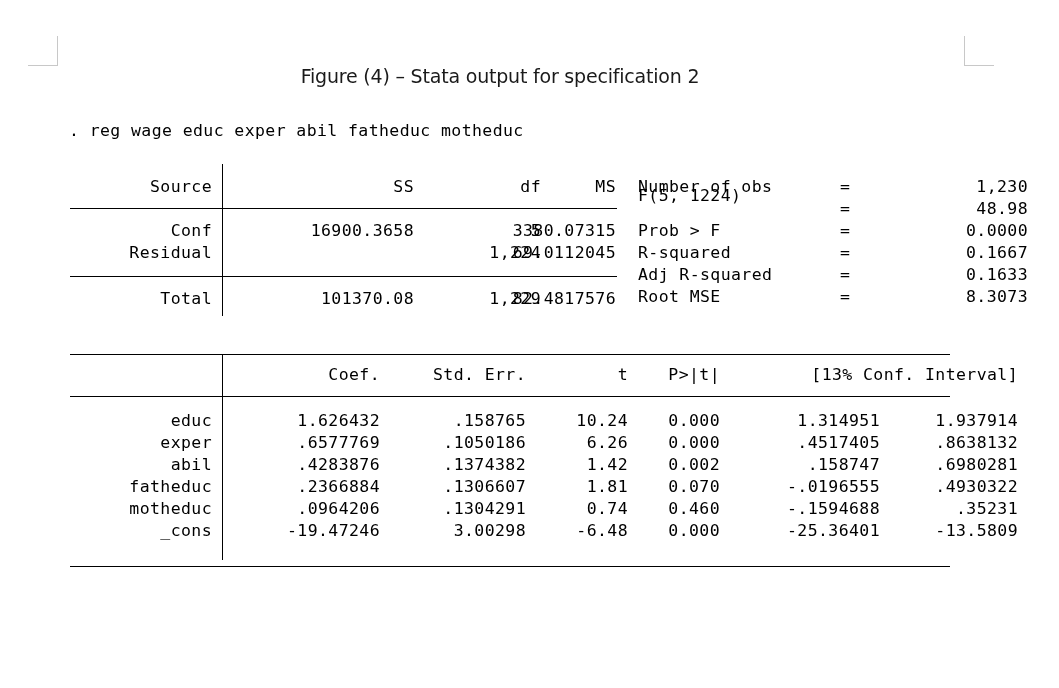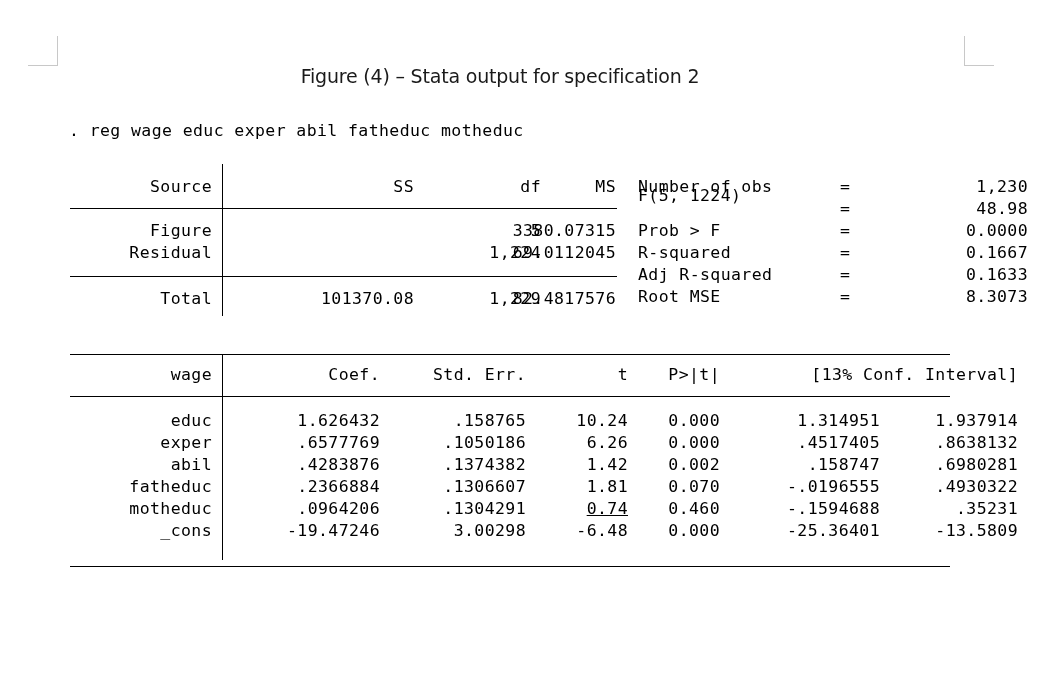--- a/index.html
+++ b/index.html
@@ -188,21 +188,22 @@
     <div class="hline r1"></div>
     <div class="hline r2"></div>
 
     
     <div class="gridtext ralign c-source" style="top:12px;">Source</div>
     <div class="gridtext ralign c-ss" style="top:12px;">SS</div>
     <div class="gridtext ralign c-df" style="top:12px;">df</div>
     <div class="gridtext ralign c-ms" style="top:12px;">MS</div>
 
     
-    <div class="gridtext ralign c-source" style="top:56px;">Figure</div>
+    <div class="gridtext ralign c-source" style="top:56px;">Conf</div>
+    <div class="gridtext ralign c-ss" style="top:56px;">16900.3658</div>
     <div class="gridtext ralign c-df" style="top:56px;">5</div>
     <div class="gridtext ralign c-ms" style="top:56px;">3380.07315</div>
 
     
     <div class="gridtext ralign c-source" style="top:78px;">Residual</div>
     <div class="gridtext ralign c-df" style="top:78px;">1,224</div>
     <div class="gridtext ralign c-ms" style="top:78px;">69.0112045</div>
 
     
     <div class="gridtext ralign c-source" style="top:124px;">Total</div>
@@ -239,21 +240,20 @@
   </div>
 
   
   <div class="coef">
     <div class="vline"></div>
     <div class="hline top"></div>
     <div class="hline mid"></div>
     <div class="hline bot"></div>
 
     
-    <div class="gridtext ralign k-var" style="top:12px;">wage</div>
     <div class="gridtext ralign k-se" style="top:12px;">Std. Err.</div>
     <div class="gridtext ralign k-coef" style="top:12px;">Coef.</div>
     <div class="gridtext ralign k-t" style="top:12px;">t</div>
     <div class="gridtext ralign k-p" style="top:12px;">P&gt;|t|</div>
     <div class="gridtext ralign" style="top:12px; left:660px; width:298px;">[13% Conf. Interval]</div>
 
     
     <div class="gridtext ralign k-var" style="top:58px;">educ</div>
     <div class="gridtext ralign k-coef" style="top:58px;">1.626432</div>
     <div class="gridtext ralign k-se" style="top:58px;">.158765</div>
@@ -286,21 +286,21 @@
     <div class="gridtext ralign k-se" style="top:124px;">.1306607</div>
     <div class="gridtext ralign k-t" style="top:124px;">1.81</div>
     <div class="gridtext ralign k-p" style="top:124px;">0.070</div>
     <div class="gridtext ralign k-lo" style="top:124px;">-.0196555</div>
     <div class="gridtext ralign k-hi" style="top:124px;">.4930322</div>
 
     
     <div class="gridtext ralign k-var" style="top:146px;">motheduc</div>
     <div class="gridtext ralign k-coef" style="top:146px;">.0964206</div>
     <div class="gridtext ralign k-se" style="top:146px;">.1304291</div>
-    <div class="gridtext ralign k-t" style="top:146px;text-decoration:underline;">0.74</div>
+    <div class="gridtext ralign k-t" style="top:146px;">0.74</div>
     <div class="gridtext ralign k-p" style="top:146px;">0.460</div>
     <div class="gridtext ralign k-lo" style="top:146px;">-.1594688</div>
     <div class="gridtext ralign k-hi" style="top:146px;">.35231</div>
 
     
     <div class="gridtext ralign k-var" style="top:168px;">_cons</div>
     <div class="gridtext ralign k-coef" style="top:168px;">-19.47246</div>
     <div class="gridtext ralign k-se" style="top:168px;">3.00298</div>
     <div class="gridtext ralign k-t" style="top:168px;">-6.48</div>
     <div class="gridtext ralign k-p" style="top:168px;">0.000</div>

